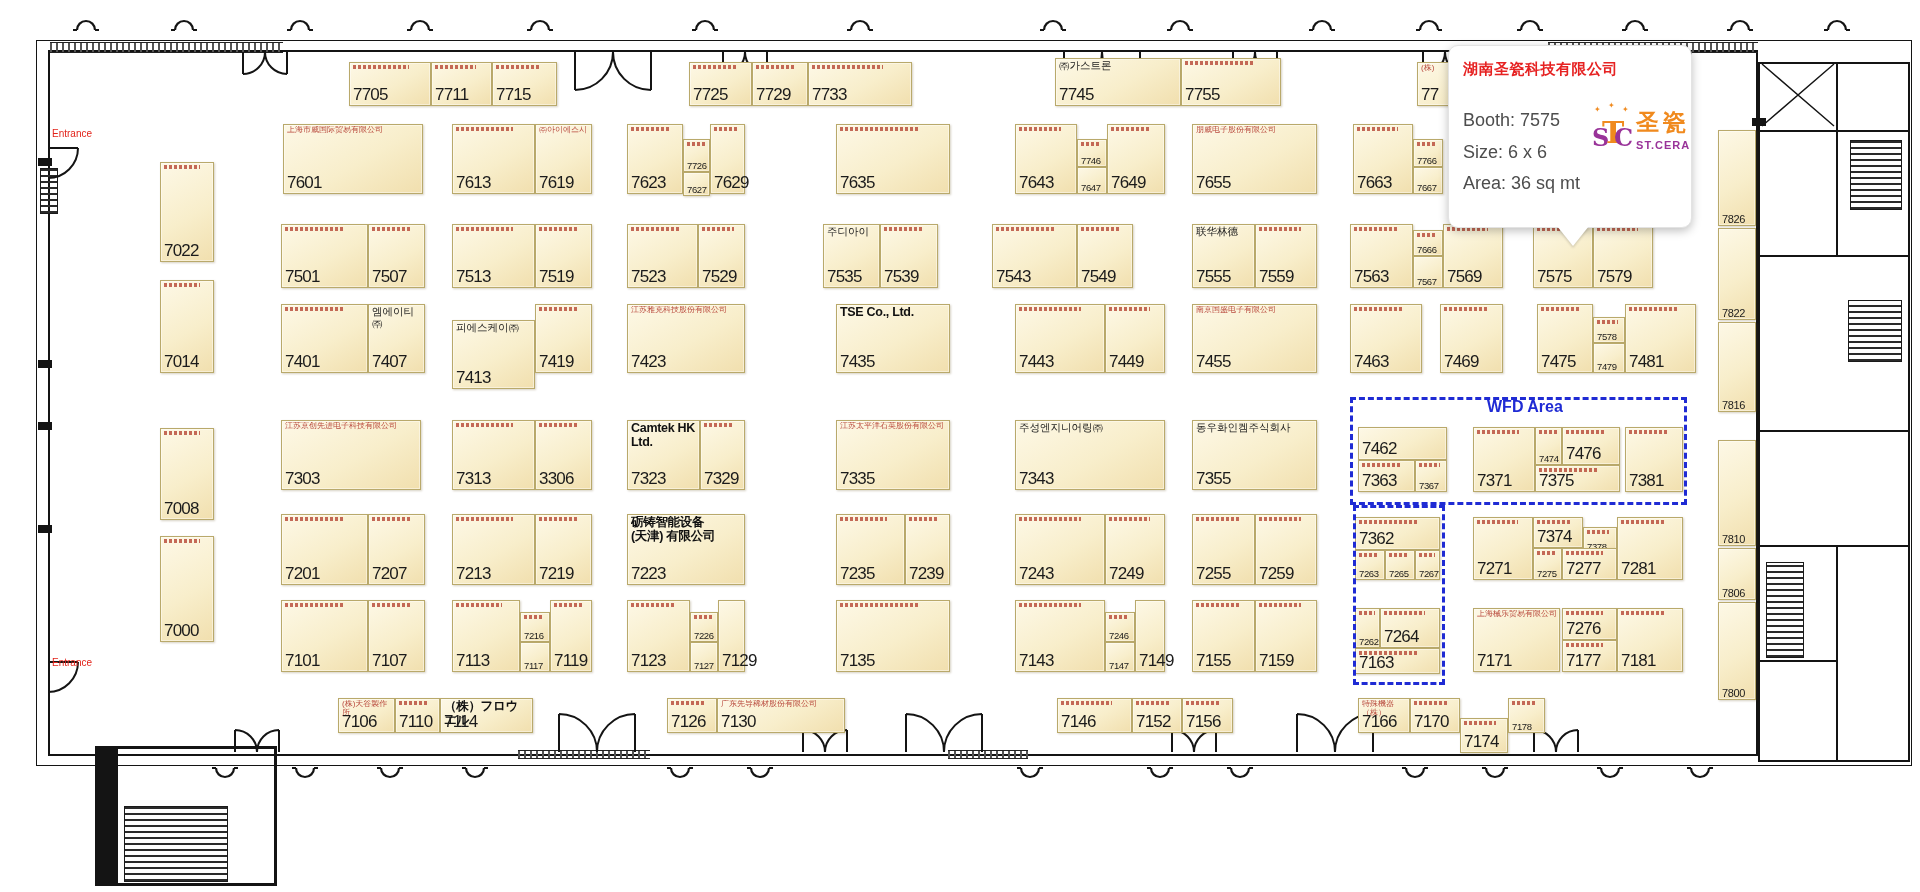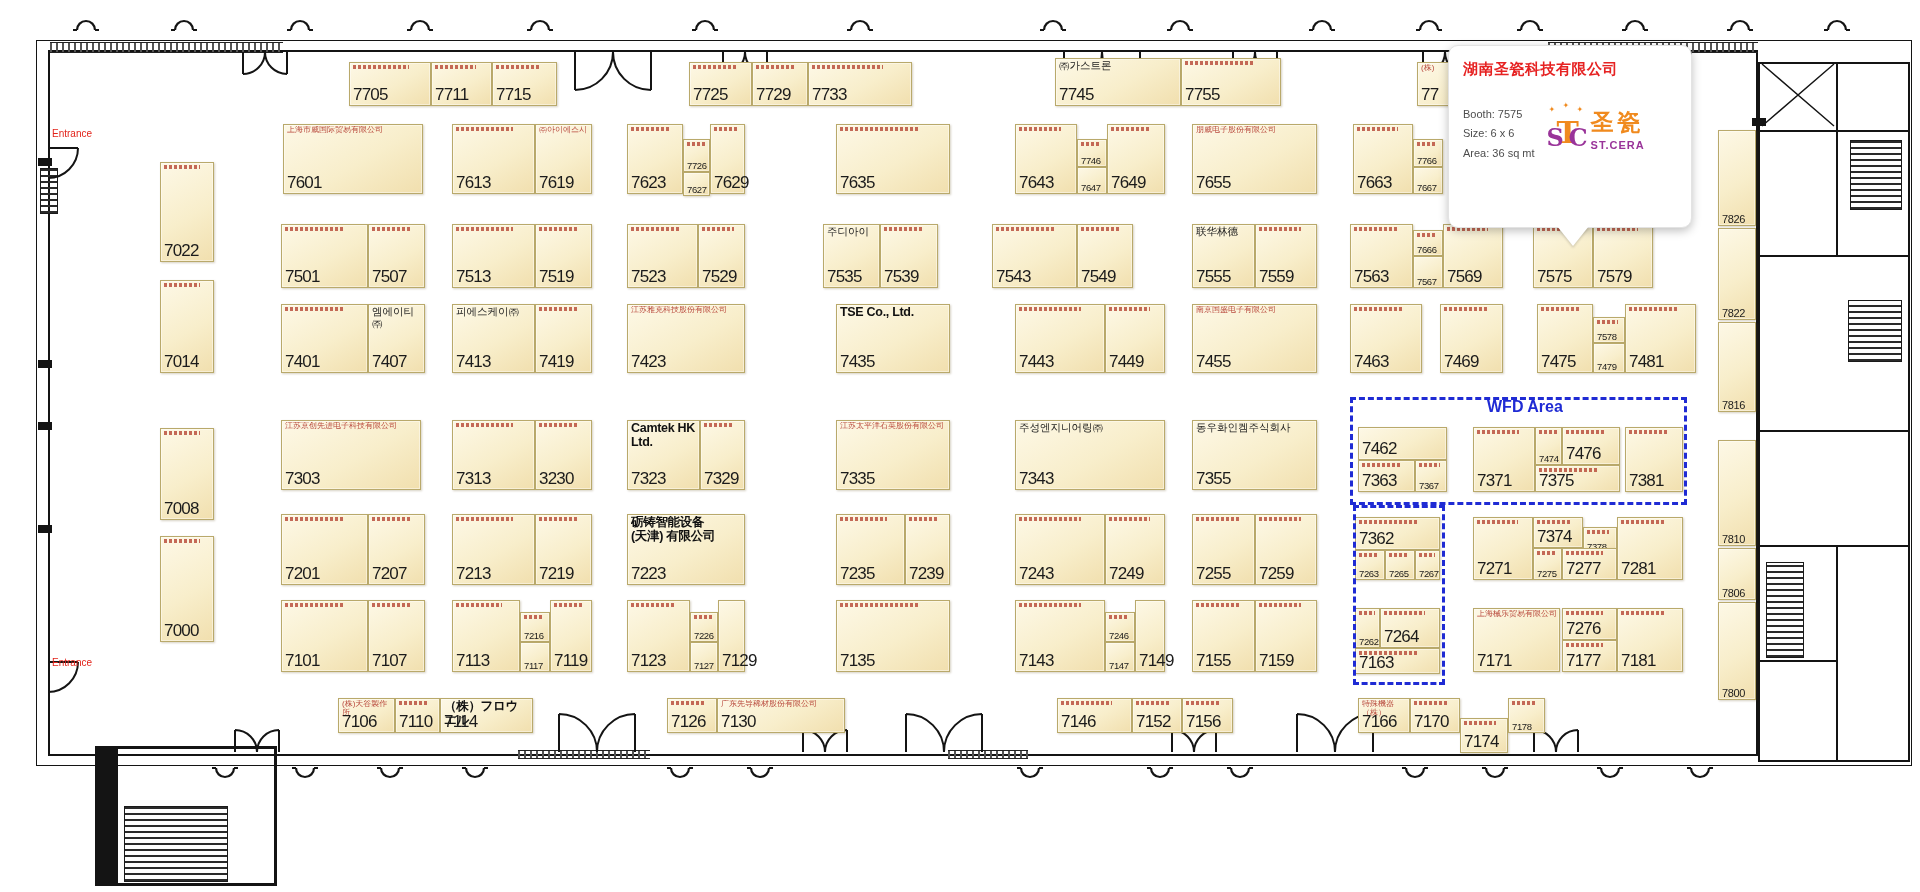--- a/index.html
+++ b/index.html
@@ -31,21 +31,21 @@
   
   .dashed{position:absolute;border:3px dashed var(--dash-blue,#1f2bd4);box-sizing:border-box;z-index:4;background:transparent;}
   .wfd-label{position:absolute;color:var(--dash-blue,#1f2bd4);font-weight:bold;font-size:16px;z-index:5;}
   .entrance{position:absolute;color:var(--entrance-red,#e2231a);font-size:10px;z-index:5;}
   
   .tooltip{position:absolute;left:1448px;top:45px;width:244px;height:183px;background:#fff;
            border:1px solid #e3e3e3;border-radius:10px;box-shadow:0 3px 10px rgba(0,0,0,.25);
            z-index:9;box-sizing:border-box;padding:14px 14px 10px 14px;}
   .tt-title{color:var(--title-red,#e62222);font-weight:bold;font-size:15px;letter-spacing:0.5px;}
   .tt-body{display:flex;margin-top:26px;}
-  .tt-lines{font-size:11px;color:#4d4d4d;line-height:1.75;white-space:nowrap;}
+  .tt-lines{font-size:18px;color:#4d4d4d;line-height:1.75;white-space:nowrap;}
   .tt-logo{margin-left:12px;display:flex;align-items:flex-start;padding-top:2px;}
   .monogram{position:relative;width:40px;height:52px;}
   .mg{position:absolute;font-weight:bold;font-family:"DejaVu Serif","Liberation Serif",serif;}
   .mg-s{left:0;top:16px;font-size:24px;color:var(--logo-purple,#993399);}
   .mg-t{left:10px;top:8px;font-size:30px;color:var(--logo-orange,#f08a1e);}
   .mg-c{left:22px;top:16px;font-size:24px;color:var(--logo-purple,#993399);}
   .spark{position:absolute;color:var(--logo-orange,#f08a1e);font-size:8px;}
   .sp1{left:2px;top:-2px;} .sp2{left:16px;top:-6px;} .sp3{left:30px;top:-2px;}
   .logo-text{margin-left:4px;}
   .logo-cn{color:var(--logo-orange,#f08a1e);font-size:23px;font-weight:bold;letter-spacing:4px;}
@@ -321,21 +321,21 @@
         <span class="num lg">7579</span>
       </div>
       <div class="booth" style="left: 281px; top: 304px; width: 87px; height: 69px;">
         <div class="tiny"></div>
         <span class="num lg">7401</span>
       </div>
       <div class="booth" style="left: 368px; top: 304px; width: 57px; height: 69px;">
         <div class="hdr hdr-k">엠에이티㈜</div>
         <span class="num lg">7407</span>
       </div>
-      <div class="booth" style="left: 452px; top: 304px; width: 83px; height: 69px;">
+      <div class="booth" style="left: 452px; top: 320px; width: 83px; height: 69px;">
         <div class="hdr hdr-k">피에스케이㈜</div>
         <span class="num lg">7413</span>
       </div>
       <div class="booth" style="left: 535px; top: 304px; width: 57px; height: 69px;">
         <div class="tiny"></div>
         <span class="num lg">7419</span>
       </div>
       <div class="booth" style="left: 627px; top: 304px; width: 118px; height: 69px;">
         <div class="hdr hdr-r">江苏雅克科技股份有限公司</div>
         <span class="num lg">7423</span>
@@ -382,21 +382,21 @@
       <div class="booth" style="left: 281px; top: 420px; width: 140px; height: 70px;">
         <div class="hdr hdr-r">江苏京创先进电子科技有限公司</div>
         <span class="num lg">7303</span>
       </div>
       <div class="booth" style="left: 452px; top: 420px; width: 83px; height: 70px;">
         <div class="tiny"></div>
         <span class="num lg">7313</span>
       </div>
       <div class="booth" style="left: 535px; top: 420px; width: 57px; height: 70px;">
         <div class="tiny"></div>
-        <span class="num lg">3230</span>
+        <span class="num lg">3306</span>
       </div>
       <div class="booth" style="left: 627px; top: 420px; width: 73px; height: 70px;">
         <div class="hdr hdr-kb">Camtek HK
 Ltd.</div>
         <span class="num lg">7323</span>
       </div>
       <div class="booth" style="left: 700px; top: 420px; width: 45px; height: 70px;">
         <div class="tiny"></div>
         <span class="num lg">7329</span>
       </div>

